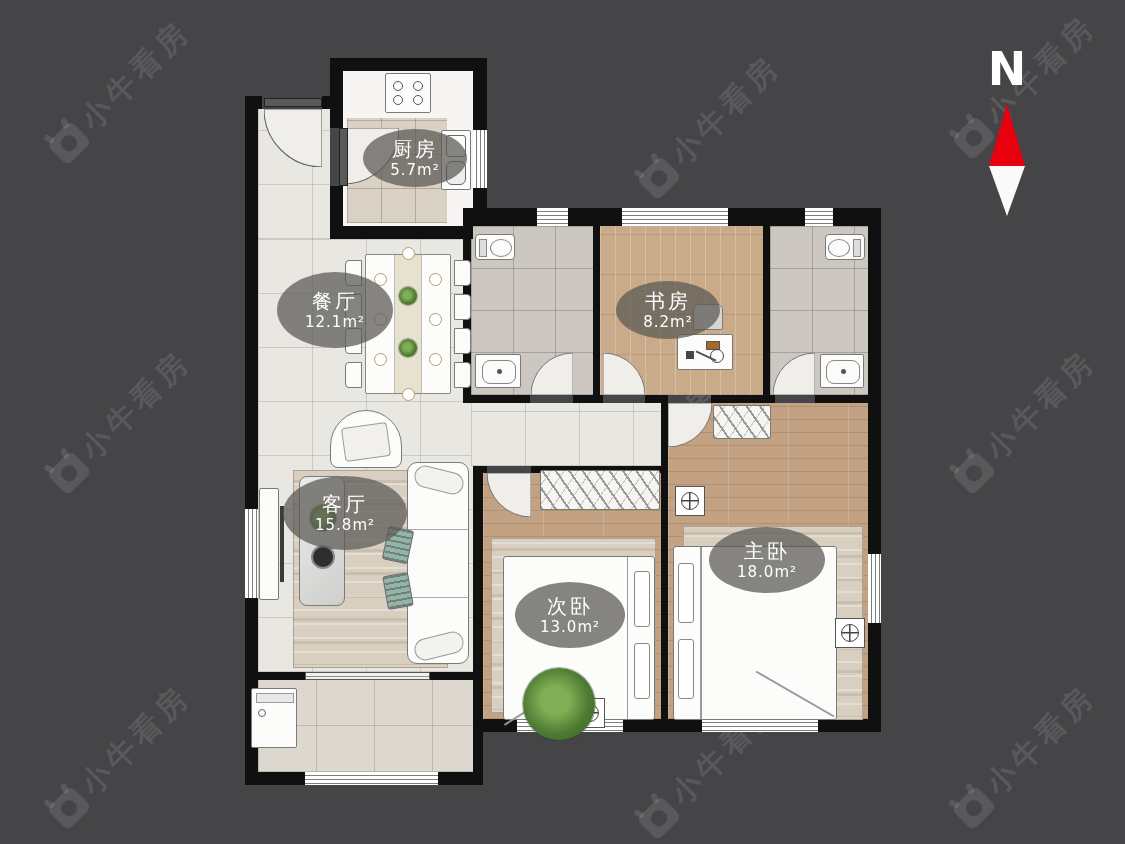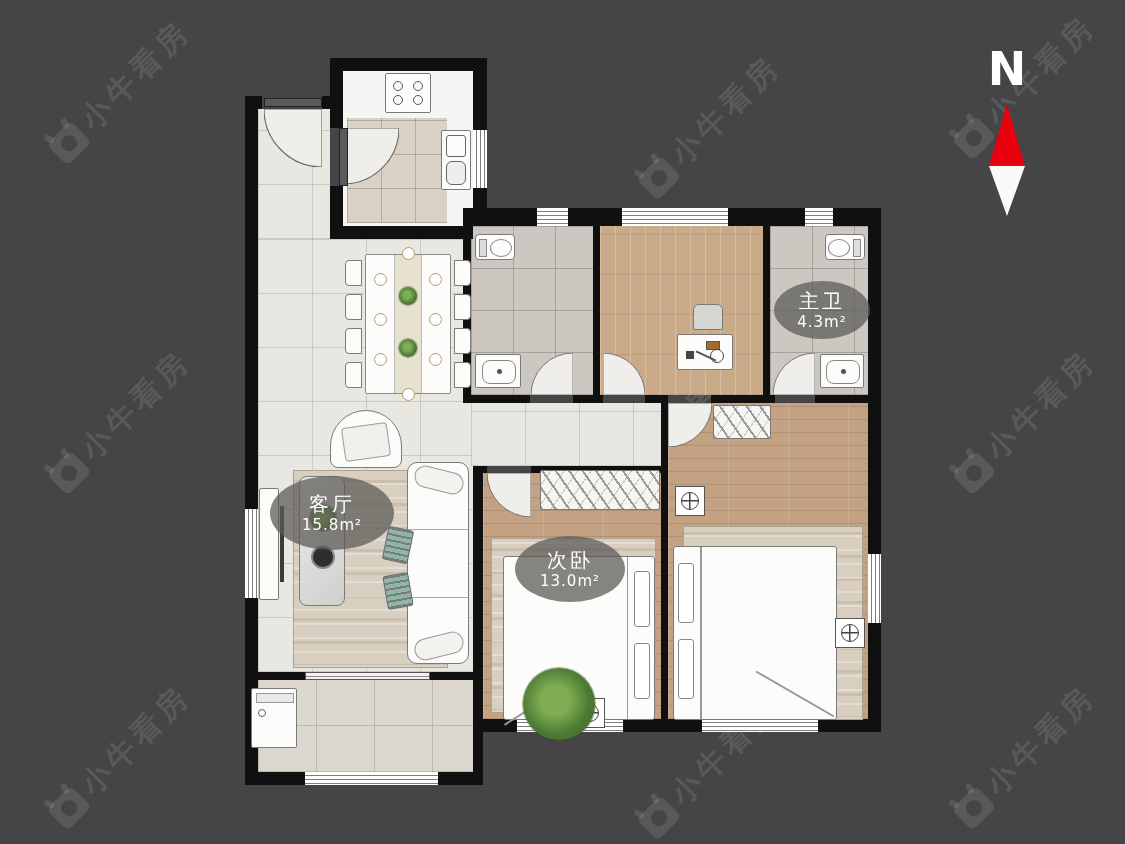--- a/index.html
+++ b/index.html
@@ -336,27 +336,39 @@
     <div class="register" style="left:600px;top:560px">
         <div class="circ"></div>
       </div>
 
     <div class="furn" style="left:16px;top:630px;width:46px;height:60px">
       <div style="position:absolute;left:4px;top:4px;width:38px;height:10px;background:#e8e8e6;border:1px solid #999"></div>
       <div style="position:absolute;left:6px;top:20px;width:8px;height:8px;border:1.5px solid #666;border-radius:50%"></div>
     </div>
     <div class="plant" style="left:288px;top:610px;width:72px;height:72px"></div>
 
-    <div class="room-label" style="left:539px;top:223px;width:96px;height:58px">
-      <span class="rn">主卫</span>
-      <span class="ra">4.3m²</span>
-    </div>
-    <div class="room-label" style="left:35px;top:418px;width:124px;height:74px">
+    <div class="room-label" style="left:128px;top:71px;width:104px;height:58px">
+      <span class="rn">厨房</span>
+      <span class="ra">5.7m²</span>
+    </div>
+    <div class="room-label" style="left:42px;top:214px;width:116px;height:76px">
+      <span class="rn">餐厅</span>
+      <span class="ra">12.1m²</span>
+    </div>
+    <div class="room-label" style="left:381px;top:223px;width:104px;height:58px">
+      <span class="rn">书房</span>
+      <span class="ra">8.2m²</span>
+    </div>
+    <div class="room-label" style="left:48px;top:418px;width:124px;height:74px">
       <span class="rn">客厅</span>
       <span class="ra">15.8m²</span>
     </div>
-    <div class="room-label" style="left:280px;top:478px;width:110px;height:66px">
+    <div class="room-label" style="left:280px;top:524px;width:110px;height:66px">
       <span class="rn">次卧</span>
       <span class="ra">13.0m²</span>
     </div>
+    <div class="room-label" style="left:474px;top:469px;width:116px;height:66px">
+      <span class="rn">主卧</span>
+      <span class="ra">18.0m²</span>
+    </div>
 
   </div>
 </div>
 
 </body></html>

